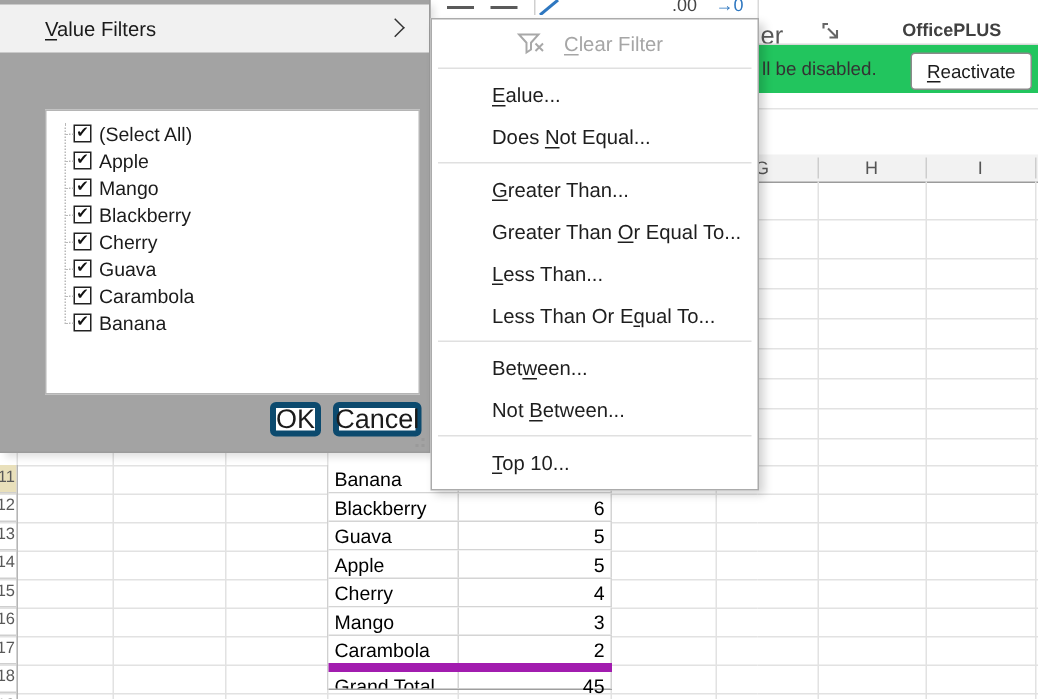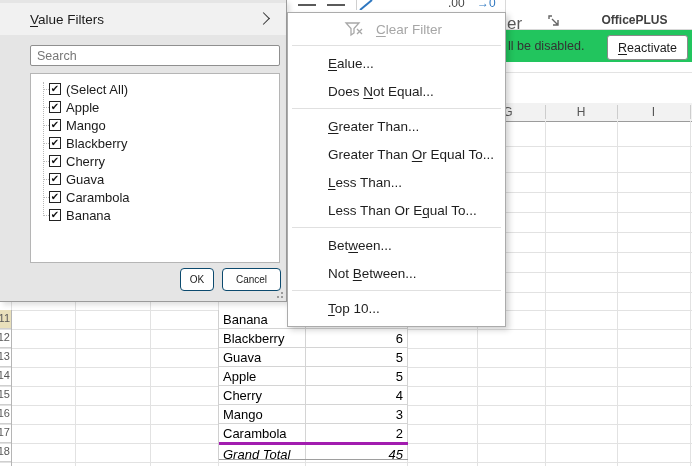--- a/index.html
+++ b/index.html
@@ -43,50 +43,50 @@
   #row-headers{left:0;top:310px;width:11px;height:156px;border-right:1px solid #b5b5b5;overflow:hidden;}
   .row-head{position:relative;width:11px;height:19px;border-bottom:1px solid #cfcfcf;
     box-sizing:border-box;overflow:hidden;}
   .row-head .num{position:absolute;right:1px;top:2px;width:22px;text-align:right;
     font-size:11px;color:#595959;}
   .row-head.sel{background:#e9e0bb;}
 
   
   #pivot-table{left:218px;top:310px;width:189px;border-left:1px solid #d0d0d0;}
   .p-row{display:flex;height:19px;box-sizing:border-box;border-bottom:1px solid #d4d4d4;background:#fff;}
-  .p-row.total{border-top:3px solid #a21caf;border-bottom:1px solid #9e9e9e;height:18px;margin-top:-1px;font-style:italic;}
+  .p-row.total{border-top:6px solid #a21caf;border-bottom:1px solid #9e9e9e;height:18px;margin-top:-1px;}
   .p-label{width:87px;box-sizing:border-box;border-right:1px solid #d4d4d4;padding:2px 0 0 4px;
     font-size:13px;color:#000;white-space:nowrap;overflow:hidden;}
   .p-value{width:102px;box-sizing:border-box;border-right:1px solid #d4d4d4;padding:2px 4px 0 0;
     font-size:13px;color:#000;text-align:right;}
 
   
-  #filter-panel{left:0;top:0;width:287px;height:302px;background:#e5e5e5;
+  #filter-panel{left:0;top:0;width:287px;height:302px;background:#a3a3a3;
     border-right:1px solid #9b9b9b;border-bottom:1px solid #9b9b9b;box-sizing:border-box;
     box-shadow:3px 3px 5px rgba(0,0,0,.12);}
   #value-filters-item{position:absolute;left:0;top:3px;width:286px;height:32px;background:#f1f1f1;
     display:flex;align-items:center;cursor:pointer;}
   #value-filters-item .lbl{margin-left:30px;font-size:13.5px;color:#1b1b1b;}
   #value-filters-item .chev{position:absolute;right:18px;top:11px;width:8px;height:8px;
     border-top:1.6px solid #333;border-right:1.6px solid #333;transform:rotate(45deg);}
   #search-input{position:absolute;left:30px;top:45px;width:250px;height:21px;box-sizing:border-box;
     border:1px solid #8f8f8f;border-radius:2px;font-family:"Liberation Sans",sans-serif;
     font-size:12.5px;padding:0 6px;color:#1b1b1b;outline:none;}
   #search-input::placeholder{color:#777;}
   #filter-list{position:absolute;left:30px;top:73px;width:250px;height:190px;box-sizing:border-box;
     border:1px solid #b5b5b5;background:#fff;overflow:hidden;}
   #tree-vline{position:absolute;left:12px;top:8px;height:134px;width:0;
     border-left:1px dotted #b9b9b9;}
   .flt-item{position:relative;height:18px;display:flex;align-items:center;cursor:pointer;}
   .flt-item .stub{position:absolute;left:12px;top:9px;width:6px;height:0;border-top:1px dotted #b9b9b9;}
   .flt-item .cb{margin-left:18px;width:12px;height:12px;box-sizing:border-box;border:1.4px solid #222;
     background:#fff;font-size:10px;line-height:9px;text-align:center;color:#111;}
   .flt-item .flbl{margin-left:5px;font-size:13px;color:#1b1b1b;white-space:nowrap;}
-  .btn{position:absolute;box-sizing:border-box;background:#fff;border:1px solid #0c4a6e;
-    border-radius:4px;font-size:10px;color:#1b1b1b;display:flex;align-items:center;
+  .btn{position:absolute;box-sizing:border-box;background:#fff;border:4px solid #0c4a6e;
+    border-radius:4px;font-size:18px;color:#1b1b1b;display:flex;align-items:center;
     justify-content:center;cursor:pointer;text-align:center;}
   #ok-button{left:180px;top:268px;width:34px;height:23px;}
   #cancel-button{left:222px;top:268px;width:59px;height:23px;}
   #resize-grip{position:absolute;right:3px;bottom:3px;width:8px;height:8px;}
   #resize-grip i{position:absolute;width:2px;height:2px;background:#9a9a9a;}
 
   
   #context-menu{left:287px;top:12px;width:219px;background:#fff;border:1px solid #ababab;
     box-sizing:border-box;box-shadow:3px 3px 6px rgba(0,0,0,.18);padding:3px 0 4px 0;}
   .menu-item{position:relative;height:28px;display:flex;align-items:center;padding-left:40px;
@@ -242,21 +242,20 @@
         <div class="p-label">Grand Total</div>
         <div class="p-value">45</div>
       </div>
     </div>
 
   <div id="filter-panel" class="abs">
     <div id="value-filters-item">
       <span class="lbl"><span></span><u>V</u><span>alue Filters</span></span>
       <span class="chev"></span>
     </div>
-    <input id="search-input" type="text" placeholder="Search" style="">
     <div id="filter-list">
       <div id="tree-vline"></div>
       <div style="height:6px;"></div>
 
     <div class="flt-item">
           <div class="stub"></div>
           <div class="cb">✔</div>
           <div class="flbl">(Select All)</div>
         </div>
         <div class="flt-item">

